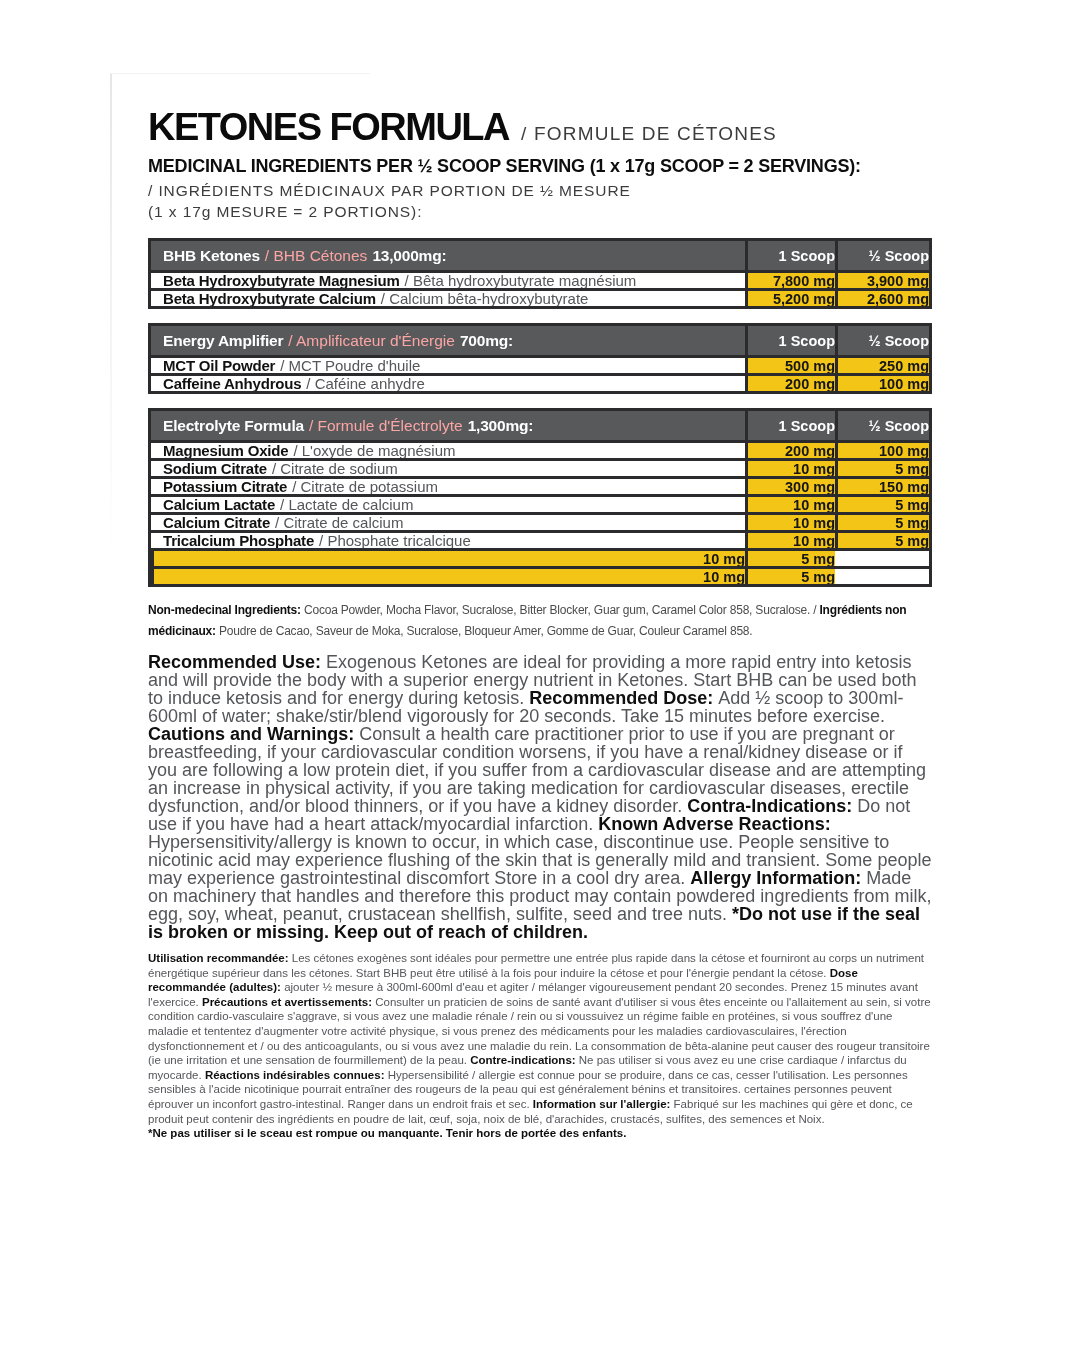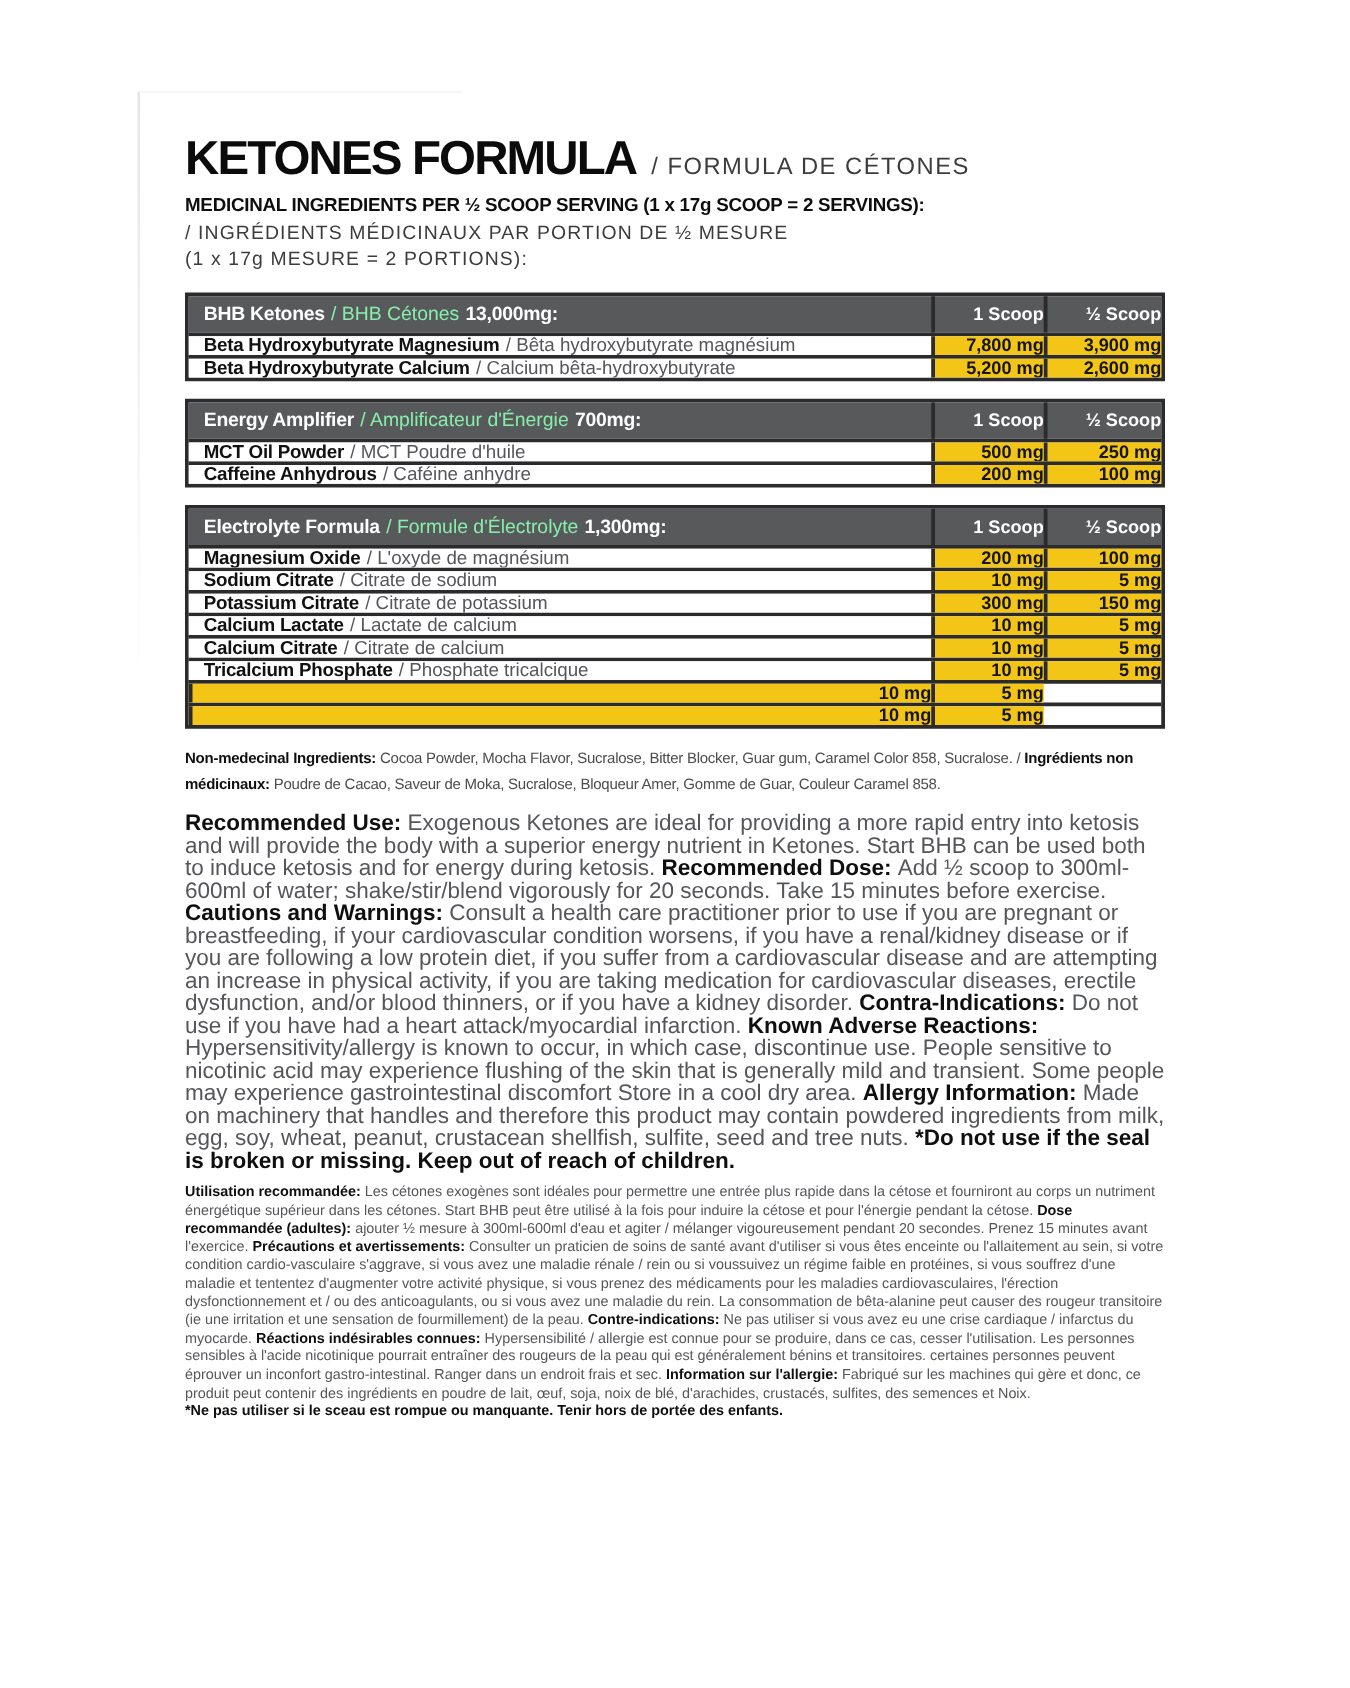--- a/index.html
+++ b/index.html
@@ -15,37 +15,37 @@
   .page{position:relative;width:1080px;height:1350px;background:#fff;}
   .edge-v{position:absolute;left:110px;top:73px;width:2px;height:480px;
     background:linear-gradient(#e6e6e6, rgba(230,230,230,0));}
   .edge-h{position:absolute;left:110px;top:73px;width:260px;height:1px;background:#f2f2f2;}
   .content{position:absolute;left:148px;top:106px;width:784px;}
 
   
   .title-row{display:flex;align-items:baseline;white-space:nowrap;}
   .title{font-size:38px;font-weight:bold;letter-spacing:-1.5px;color:#0b0b0c;}
   .title-fr{font-size:19px;letter-spacing:1.2px;color:#3C3C3E;margin-left:12px;}
-  .subtitle{margin-top:7px;font-size:15px;font-weight:bold;letter-spacing:-0.2px;color:#0e0e0f;}
+  .subtitle{margin-top:7px;font-size:18px;font-weight:bold;letter-spacing:-0.2px;color:#0e0e0f;}
   .subtitle-fr{font-size:15.5px;letter-spacing:0.9px;color:#3C3C3E;line-height:21px;margin-top:3px;}
 
   
   .ing-table{border:3px solid var(--border);margin-top:14px;background:#fff;}
   .ing-table:first-of-type{margin-top:16px;}
   .t-row{display:grid;grid-template-columns:1fr 90px 94px;}
   .t-row + .t-row{border-top:3px solid var(--border);}
   .t-head{background:var(--hdr-gray);color:#fff;height:29px;}
   .t-body{height:18px;}
   .cell{display:flex;align-items:center;white-space:nowrap;overflow:hidden;}
   .name-cell{padding-left:12px;font-size:15px;}
   .name-cell strong{letter-spacing:-0.2px;}
   .name-cell .fr{font-weight:normal;color:var(--body-gray);margin-left:5px;}
   .t-head .name-cell{font-size:15.5px;}
   .t-head .name-cell strong{color:#fff;}
-  .t-head .name-cell .fr{color:#86efac;}
+  .t-head .name-cell .fr{color:#fca5a5;}
   .t-head .name-cell .amt{margin-left:5px;color:#fff;}
   .val-cell{justify-content:flex-end;border-left:3px solid var(--border);
     font-weight:bold;font-size:14.5px;}
   .t-head .val-cell{color:#fff;}
   .t-body .val-cell{background:var(--yellow);color:#161616;}
   .t-body .name-cell{background:#fff;color:var(--black);}
 
   
   .para{color:var(--body-gray);}
   .para strong{color:#0f0f10;}
@@ -57,21 +57,21 @@
 <body>
 
 <div class="page">
   <div class="edge-v"></div>
   <div class="edge-h"></div>
 
   <div class="content">
 
     <div class="title-row">
       <span class="title">KETONES FORMULA</span>
-      <span class="title-fr">/ FORMULA DE CÉTONES</span>
+      <span class="title-fr">/ FORMULE DE CÉTONES</span>
     </div>
 
     <div class="subtitle">MEDICINAL INGREDIENTS PER ½ SCOOP SERVING (1 x 17g SCOOP = 2 SERVINGS):</div>
     <div class="subtitle-fr">/ INGRÉDIENTS MÉDICINAUX PAR PORTION DE ½ MESURE</div>
     <div class="subtitle-fr" style="margin-top:0;">(1 x 17g MESURE = 2 PORTIONS):</div>
 
     <div id="tables-host">
         <div class="ing-table">
           <div class="t-row t-head">
             <div class="cell name-cell">

